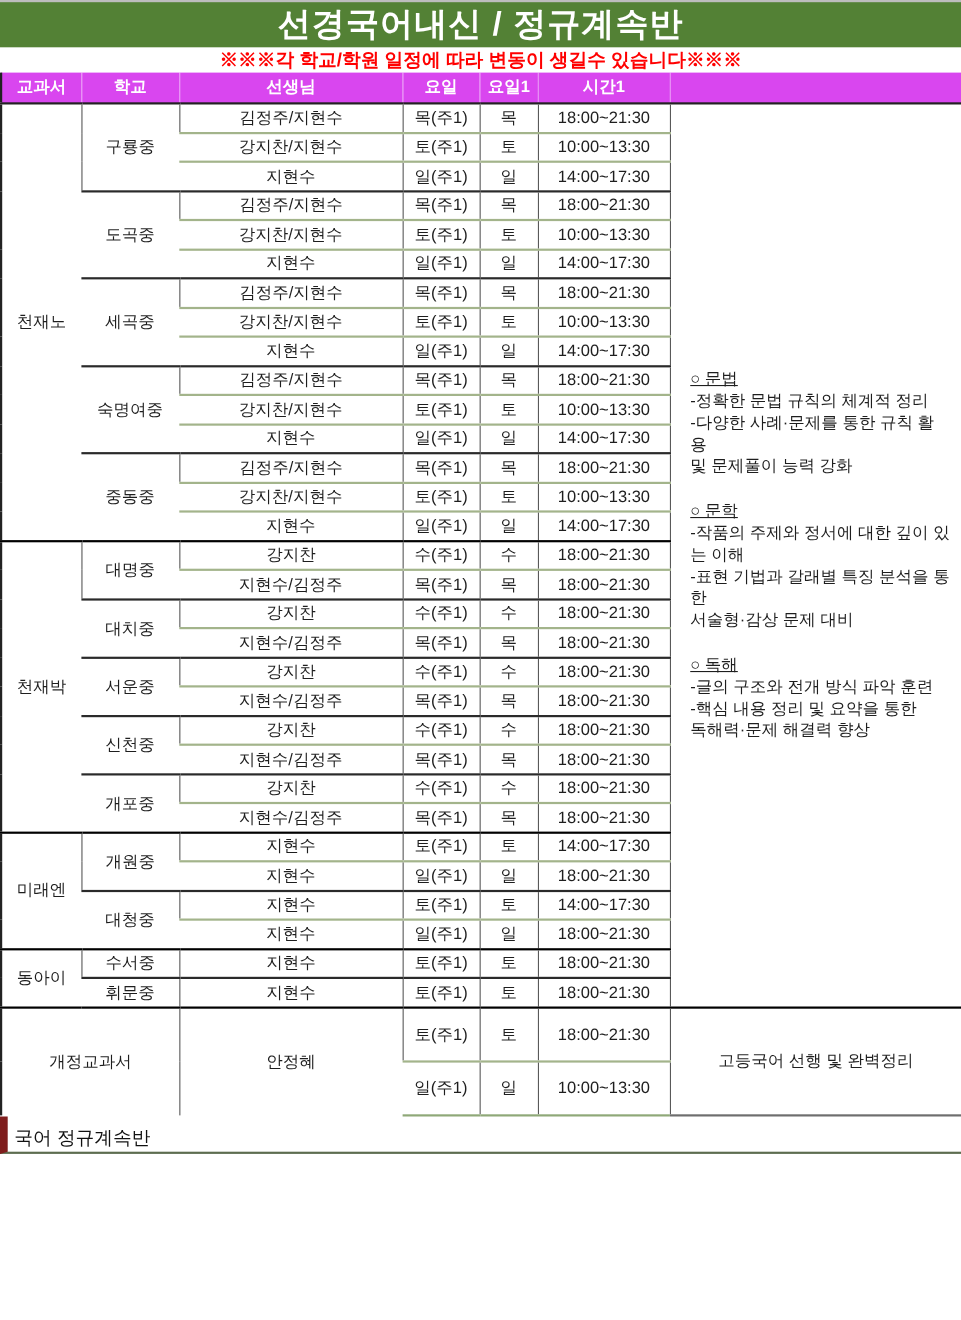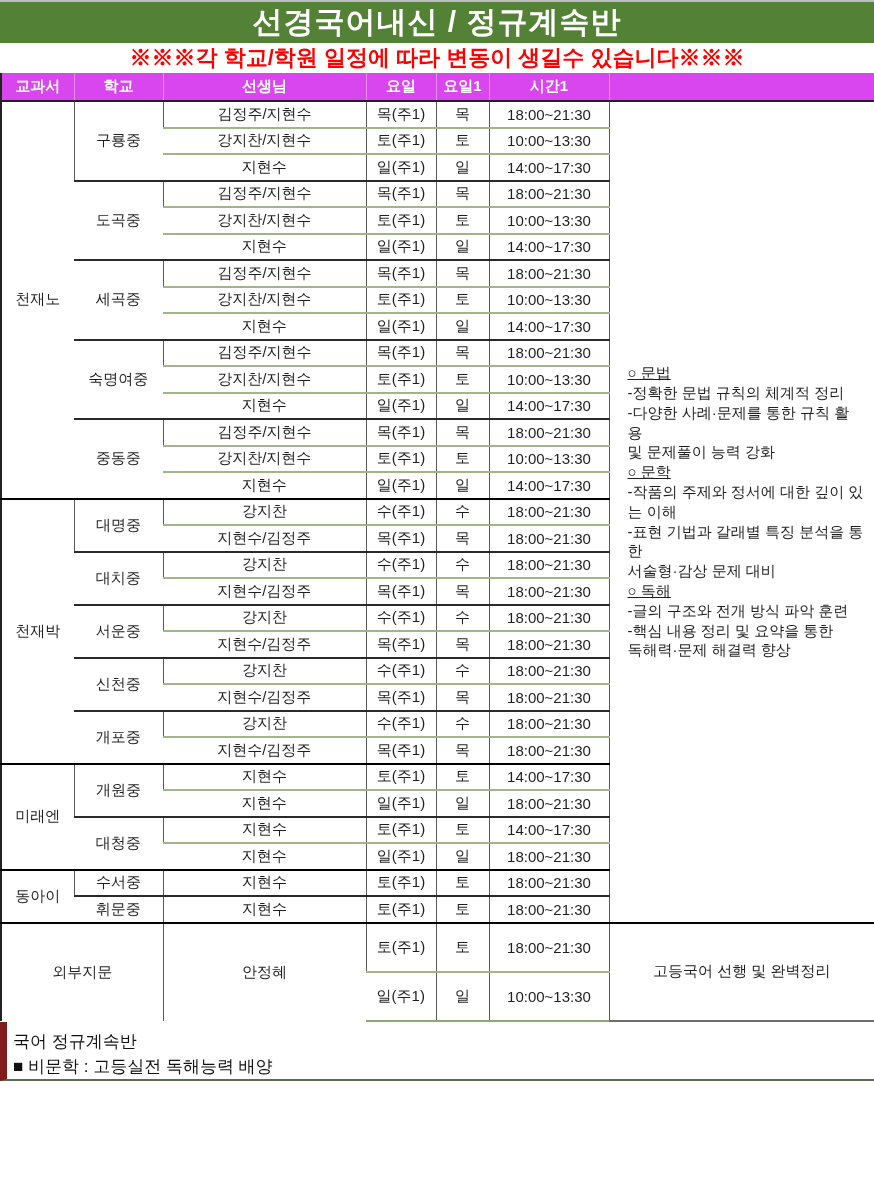--- a/index.html
+++ b/index.html
@@ -12,21 +12,21 @@
   .page { display: flex; flex-direction: column; width: 874px; height: 904px; }
 
   .title-band {
     height: 70px; background: #538135; color: #ffffff;
     border-top: 2px solid #bdbdbd;
     display: flex; align-items: center; justify-content: center;
     font-size: 30px; font-weight: bold; letter-spacing: 1px;
   }
   .notice-band {
     height: 70px; display: flex; align-items: center; justify-content: center;
-    color: #ff0000; font-size: 22px; font-weight: bold;
+    color: #ff0000; font-size: 17px; font-weight: bold;
   }
 
   table.schedule {
     border-collapse: collapse; table-layout: fixed; width: 874px;
     border-left: 2px solid #222; border-right: 2px solid #222;
   }
   th {
     background: #d946ef; color: #ffffff; font-weight: bold; font-size: 15px;
     height: 28px; padding: 0; text-align: center;
     border-bottom: 2px solid #222; border-left: 1px solid rgba(255,255,255,0.38);
@@ -41,21 +41,21 @@
   tr.row-inner  > td { border-top: 2px solid #a3b48b; }
   tr.school-start > td { border-top: 2px solid #2a2a2a; }
   tr.group-start  > td { border-top: 2px solid #000000; }
   tr.tall { height: 49px; }
   tbody tr:last-child > td { border-bottom: 2px solid #8fa878; }
   td.note-cell {
     text-align: left; padding: 0 10px 0 18px; line-height: 1.32;
     vertical-align: middle;
   }
   td.final-note-cell { border-bottom: 2px solid #6e6e6e; }
-  .note-section + .note-section { }
+  .note-section + .note-section { margin-top: 21px; }
   .note-heading { white-space: pre-line; text-decoration: underline; }
   .note-body { white-space: pre-line; }
 
   .footer {
     flex: 1; border-bottom: 2px solid #5d6d50; border-left: 7px solid #7f1d1d;
     padding: 7px 0 0 6px; font-size: 17px; color: #111111; line-height: 25px;
   }
   .footer-line { white-space: pre-line; }
 </style>
 </head>
@@ -307,33 +307,32 @@
           <td class="time-cell">18:00~21:30</td>
         </tr>
         <tr class="school-start">
           <td class="school-cell" rowspan="1">휘문중</td>
           <td class="teacher-cell">지현수</td>
           <td class="day-cell">토(주1)</td>
           <td class="day1-cell">토</td>
           <td class="time-cell">18:00~21:30</td>
         </tr>
         <tr class="group-start tall">
-          <td class="textbook-cell" colspan="2" rowspan="2">외부지문</td>
+          <td class="textbook-cell" colspan="2" rowspan="2">개정교과서</td>
           <td class="teacher-cell" rowspan="2">안정혜</td>
           <td class="day-cell">토(주1)</td>
           <td class="day1-cell">토</td>
           <td class="time-cell">18:00~21:30</td>
           <td class="final-note-cell" rowspan="2">고등국어 선행 및 완벽정리</td>
         </tr>
         <tr class="row-inner tall">
           <td class="day-cell">일(주1)</td>
           <td class="day1-cell">일</td>
           <td class="time-cell">10:00~13:30</td>
         </tr>
       </tbody>
   </table>
 
   <div class="footer">
     <div class="footer-line">국어 정규계속반</div>
-    <div class="footer-line">■ 비문학 : 고등실전 독해능력 배양</div>
   </div>
 
 </div>
 
 </body></html>

